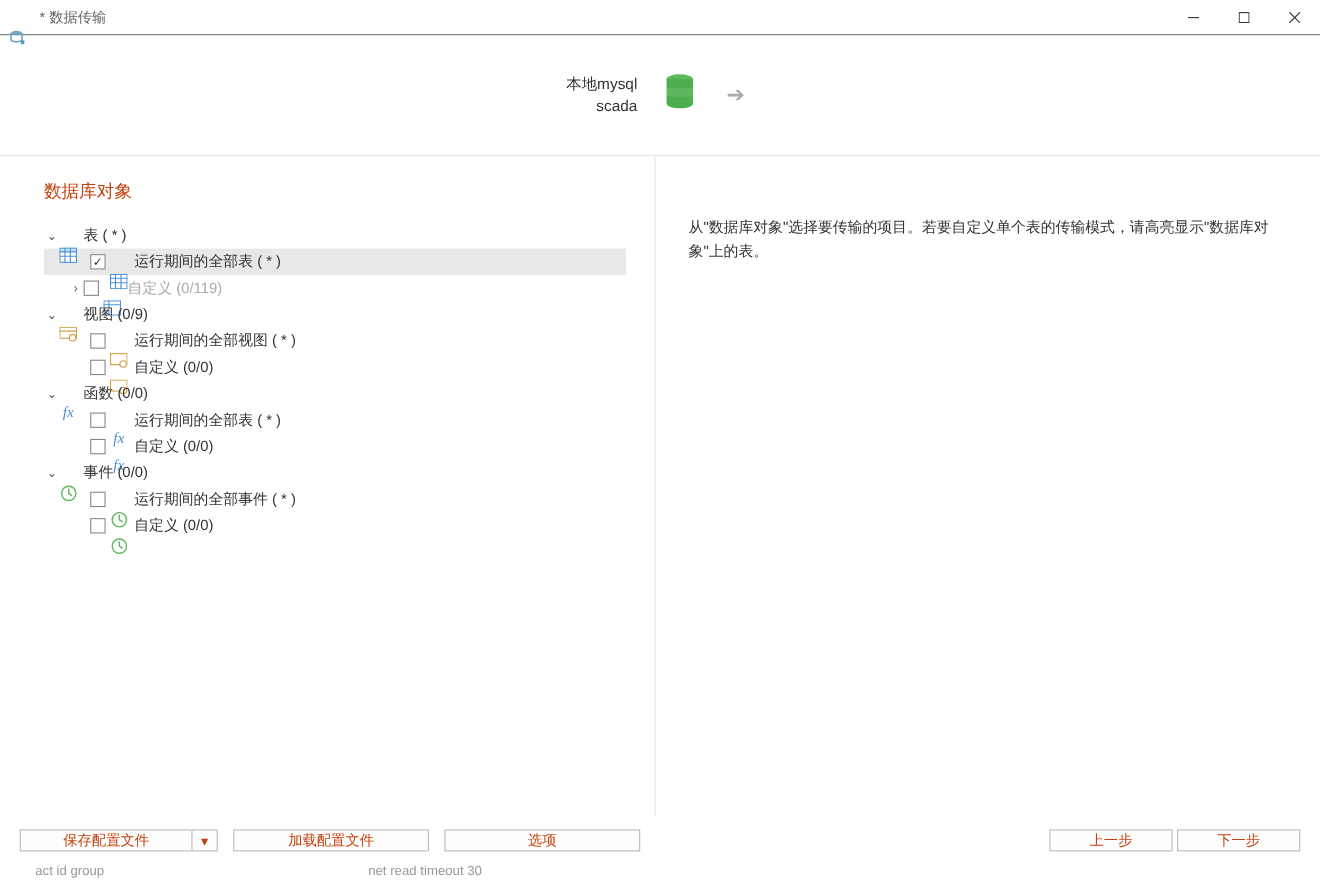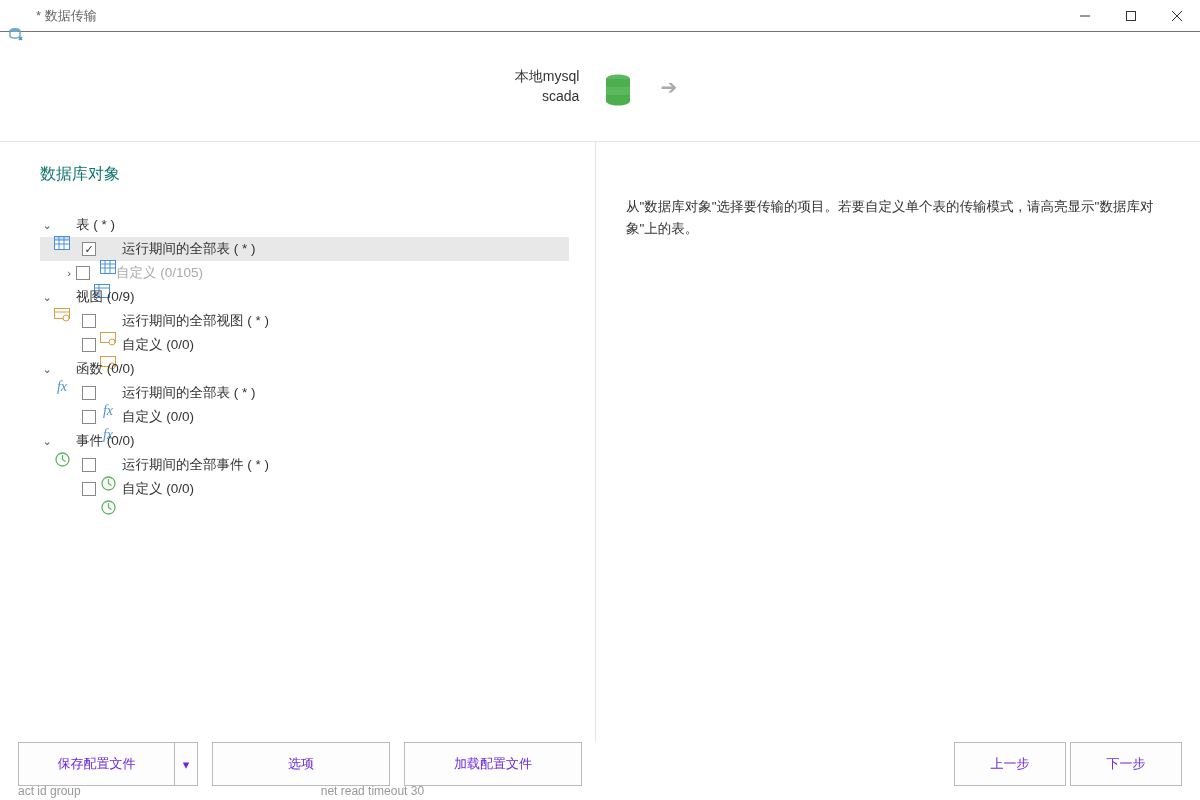--- a/index.html
+++ b/index.html
@@ -4,56 +4,56 @@
 <style>
 * { box-sizing: border-box; margin: 0; padding: 0; font-family: "Microsoft YaHei", "Segoe UI", sans-serif; }
 body { background: #fff; font-size: 13px; color: #333; overflow: hidden; width: 1200px; height: 800px; position: relative; }
 
 .titlebar { height: 32px; background: #fff; border-bottom: 1px solid #737373; display: flex; align-items: center; padding-left: 8px; }
 .titlebar .title { color: #666; font-size: 13px; margin-left: 6px; }
 .titlebar .controls { margin-left: auto; display: flex; }
 .titlebar .ctrl { width: 46px; height: 32px; display: flex; align-items: center; justify-content: center; color: #555; }
 
 .header-strip { height: 110px; border-bottom: 1px solid #e5e5e5; display: flex; align-items: center; justify-content: center; gap: 20px; }
-.src-block, .dst-block { display: flex; align-items: flex-end; gap: 25px; }
+.src-block, .dst-block { display: flex; align-items: flex-start; gap: 25px; }
 .src-text, .dst-text { text-align: right; font-size: 14px; color: #333; line-height: 1.4; }
 .dst-text { text-align: left; }
 .db-cyl { width: 28px; height: 32px; }
 .arrow { color: #aaa; font-size: 20px; margin: 0 8px; }
 
 .main { display: flex; height: 600px; }
 .left-pane { width: 596px; border-right: 1px solid #e5e5e5; padding: 22px 26px 10px 40px; }
-.section-title { color: #0f766e; font-size: 16px; margin-bottom: 28px; font-weight: normal; }
+.section-title { color: #c2410c; font-size: 16px; margin-bottom: 17px; font-weight: normal; }
 .tree { font-size: 13.5px; color: #333; }
 .tree-row { display: flex; align-items: center; height: 24px; padding: 0 6px; }
 .tree-row.selected { background: #e8e8e8; }
 .chev { width: 14px; display: inline-flex; justify-content: center; color: #555; cursor: pointer; font-size: 11px; }
 .cb { width: 14px; height: 14px; border: 1px solid #888; background: #fff; display: inline-flex; align-items: center; justify-content: center; margin-right: 4px; font-size: 11px; color: #333; }
 .cb.checked::after { content: "✓"; }
 .icon { width: 16px; height: 16px; display: inline-flex; align-items: center; justify-content: center; margin-right: 6px; margin-top: 36px; }
 .row-label { white-space: nowrap; }
 .dim { color: #aaa; }
 .ind-1 { padding-left: 0px; }
 .ind-2 { padding-left: 42px; text-align: right; }
 .ind-2b { padding-left: 22px; }
 
 .right-pane { flex: 1; padding: 54px 30px 10px 30px; }
 .hint { font-size: 13.5px; color: #333; line-height: 1.6; }
 
 .footer { position: absolute; left: 0; right: 0; bottom: 18px; height: 36px; display: flex; align-items: center; padding: 0 18px; gap: 4px; }
-.btn { height: 44px; background: #fdfdfd; border: 1px solid #bbb; font-size: 13px; color: #6d28d9; display: inline-flex; align-items: center; justify-content: center; cursor: pointer; }
+.btn { height: 20px; background: #fdfdfd; border: 1px solid #bbb; font-size: 13px; color: #c2410c; display: inline-flex; align-items: center; justify-content: center; cursor: pointer; }
 .btn-save { display: flex; }
 .btn-save-main { width: 156px; border-right: none; }
 .btn-save-dd { width: 24px; border-left: 1px solid #bbb; }
 .btn-mid { width: 178px; margin-left: 10px; }
 .btn-opt { width: 178px; margin-left: 10px; }
 .spacer { flex: 1; }
 .btn-nav { width: 112px; }
 
-.bottom-garbage { position: absolute; bottom: 0; left: 0; right: 0; height: 16px; color: #999; font-size: 12px; padding-left: 18px; display: flex; gap: 240px; overflow: hidden; }
+.bottom-garbage { position: absolute; bottom: 0; left: 0; right: 0; height: 16px; color: #999; font-size: 12px; padding-left: 32px; display: flex; gap: 240px; overflow: hidden; }
 
 svg { display: block; }
 </style>
 </head>
 <body>
 
 <div class="titlebar">
   <span class="icon">
     <svg width="16" height="16" viewBox="0 0 16 16">
         <ellipse cx="7" cy="4" rx="5" ry="2" fill="#6fa8c7"></ellipse>
@@ -135,21 +135,21 @@
       <div class="tree-row ind-2b">
         <span class="chev">›</span>
         <span class="cb"></span>
         <span class="icon">
             <svg width="16" height="14" viewBox="0 0 16 14">
               <rect x="0.5" y="0.5" width="15" height="13" fill="#fff" stroke="#4a90d9"></rect>
               <line x1="0" y1="4" x2="16" y2="4" stroke="#4a90d9"></line>
               <line x1="5" y1="0" x2="5" y2="14" stroke="#4a90d9"></line>
             </svg>
           </span>
-        <span class="row-label dim">自定义 (0/105)</span>
+        <span class="row-label dim">自定义 (0/119)</span>
       </div>
 
       <div class="tree-row ind-1">
         <span class="chev">⌄</span>
         <span class="icon">
             <svg width="16" height="14" viewBox="0 0 16 14">
               <rect x="0.5" y="0.5" width="15" height="10" fill="#fff" stroke="#d4a047"></rect>
               <line x1="0" y1="4" x2="16" y2="4" stroke="#d4a047"></line>
               <circle cx="12" cy="10" r="3" fill="#fff" stroke="#d4a047"></circle>
             </svg>
@@ -235,22 +235,22 @@
   <div class="right-pane">
     <p class="hint">从"数据库对象"选择要传输的项目。若要自定义单个表的传输模式，请高亮显示"数据库对象"上的表。</p>
   </div>
 </div>
 
 <div class="footer">
   <div class="btn-save">
     <button class="btn btn-save-main">保存配置文件</button>
     <button class="btn btn-save-dd">▾</button>
   </div>
+  <button class="btn btn-mid">加载配置文件</button>
   <button class="btn btn-opt">选项</button>
-  <button class="btn btn-mid">加载配置文件</button>
   <div class="spacer"></div>
   <button class="btn btn-nav">上一步</button>
   <button class="btn btn-nav">下一步</button>
 </div>
 
 <div class="bottom-garbage">
   <span>act id group</span>
   <span>net read timeout     30</span>
 </div>
 

